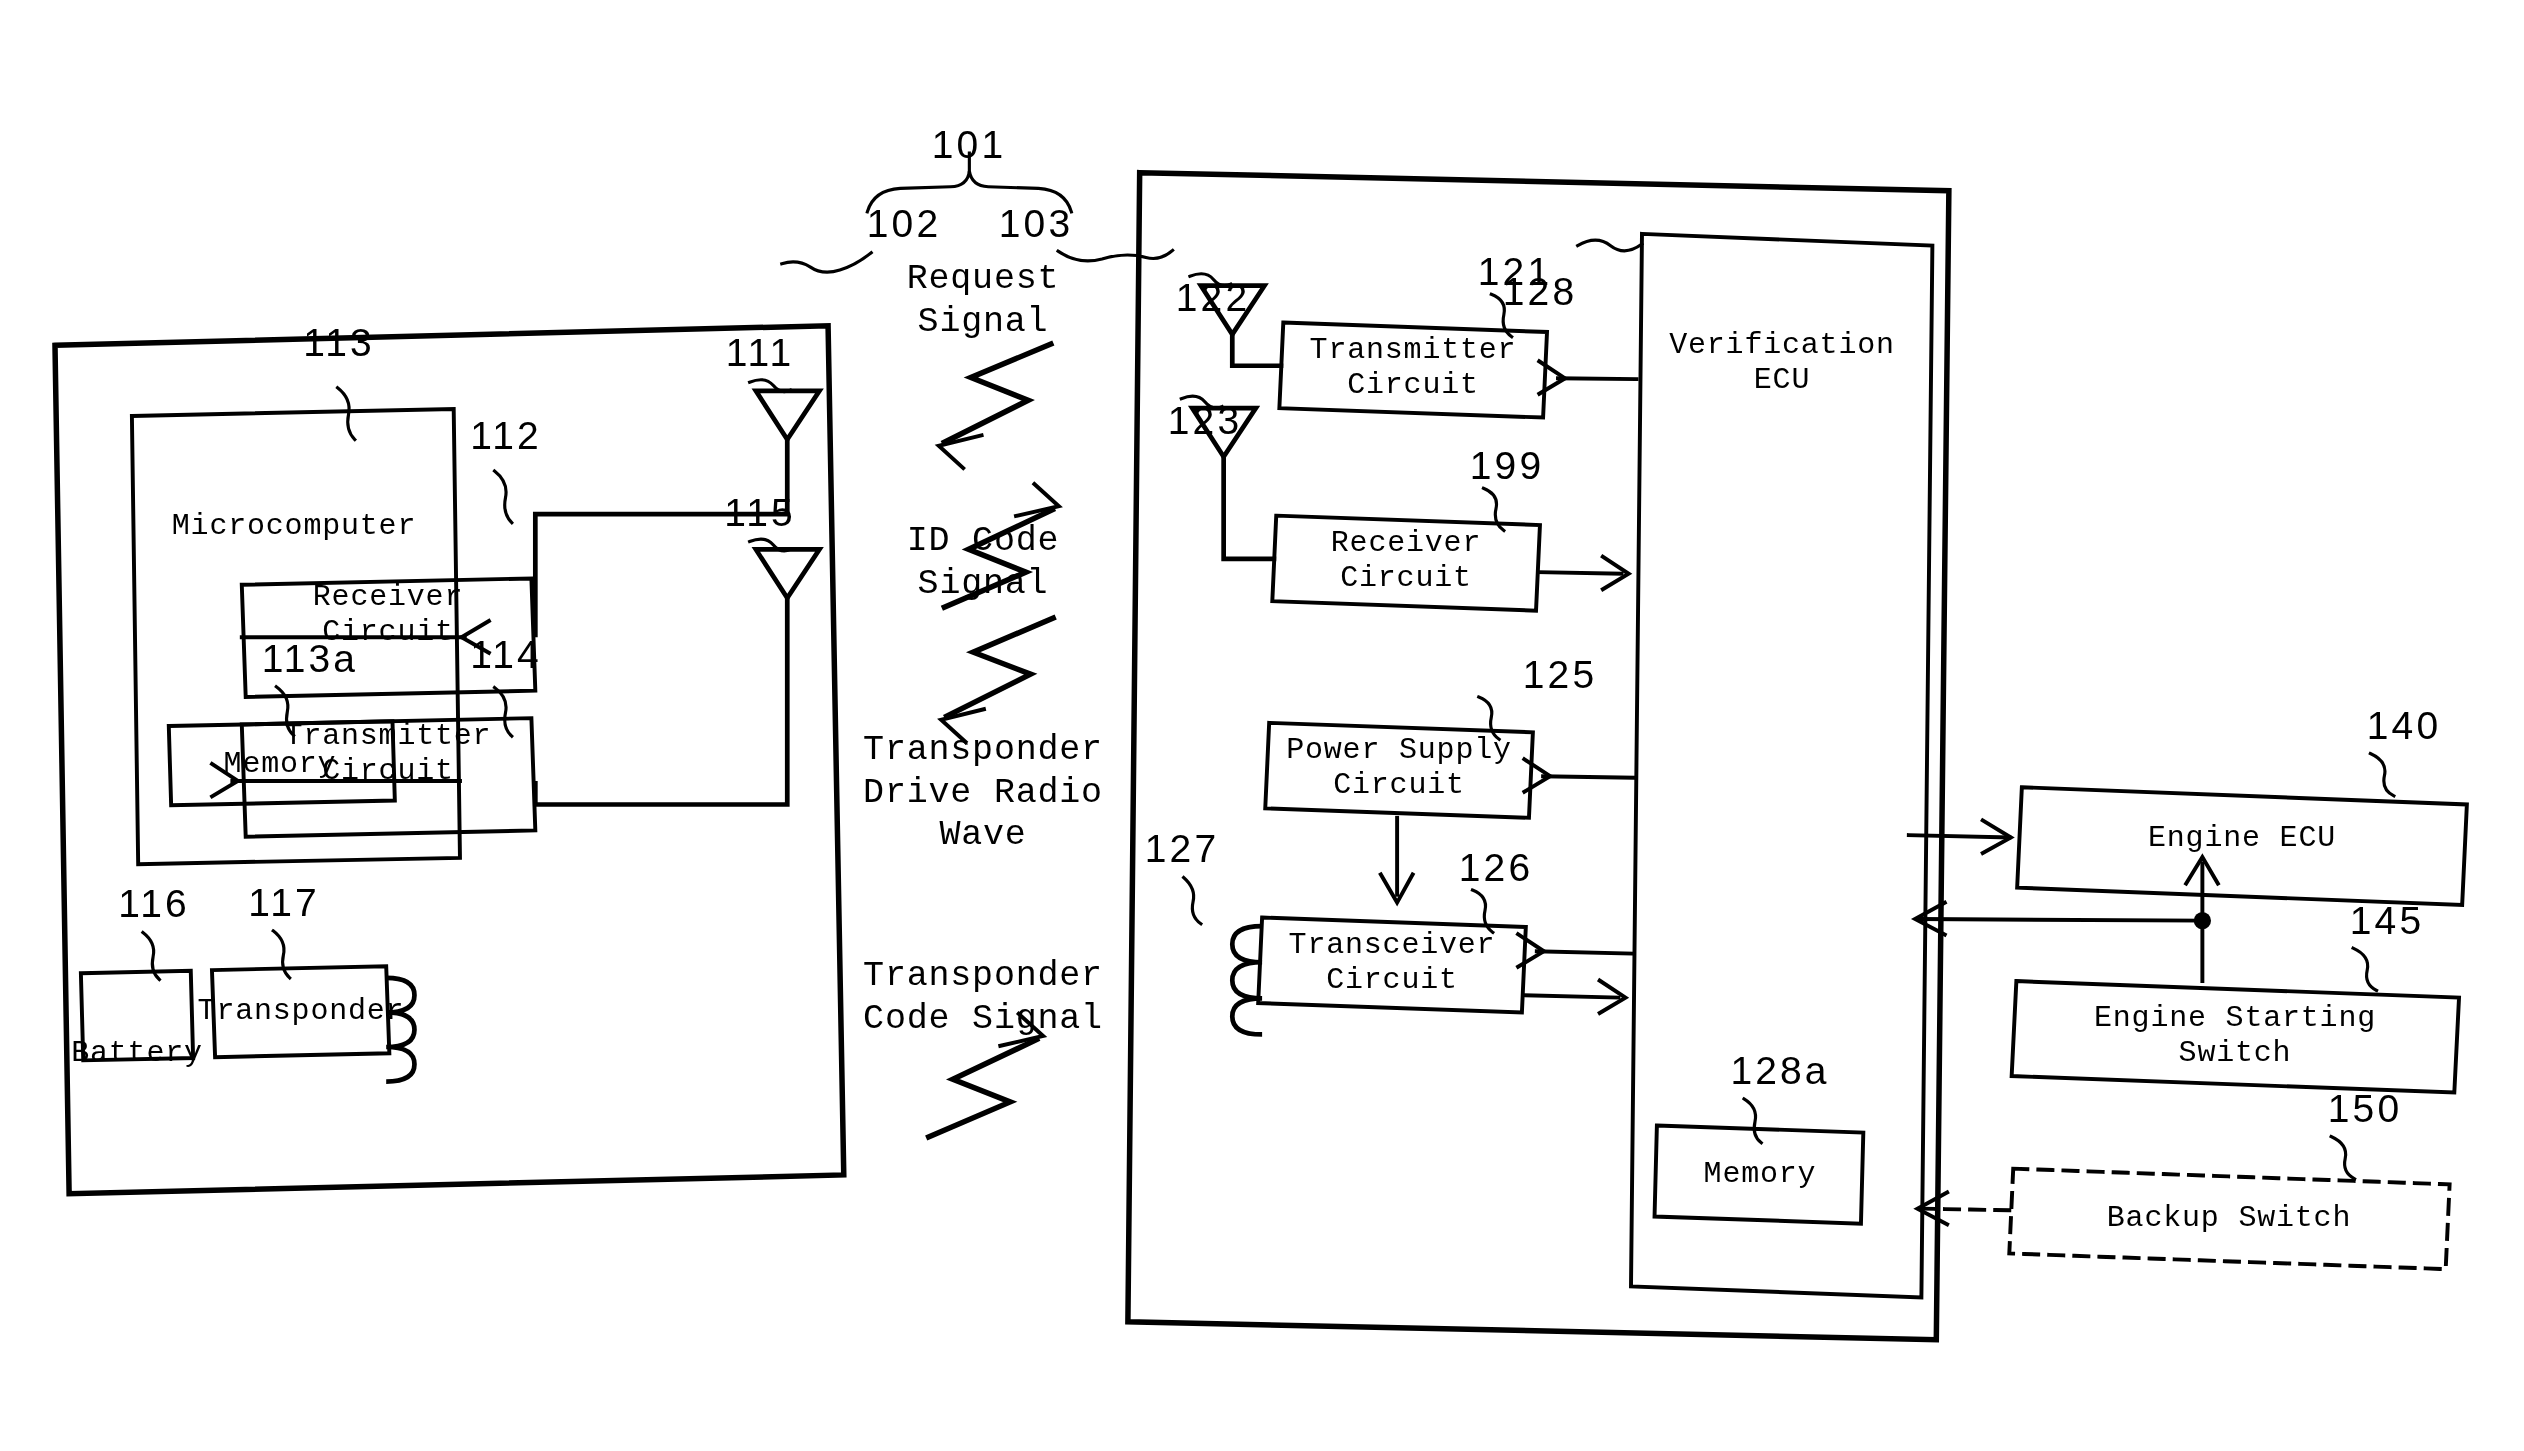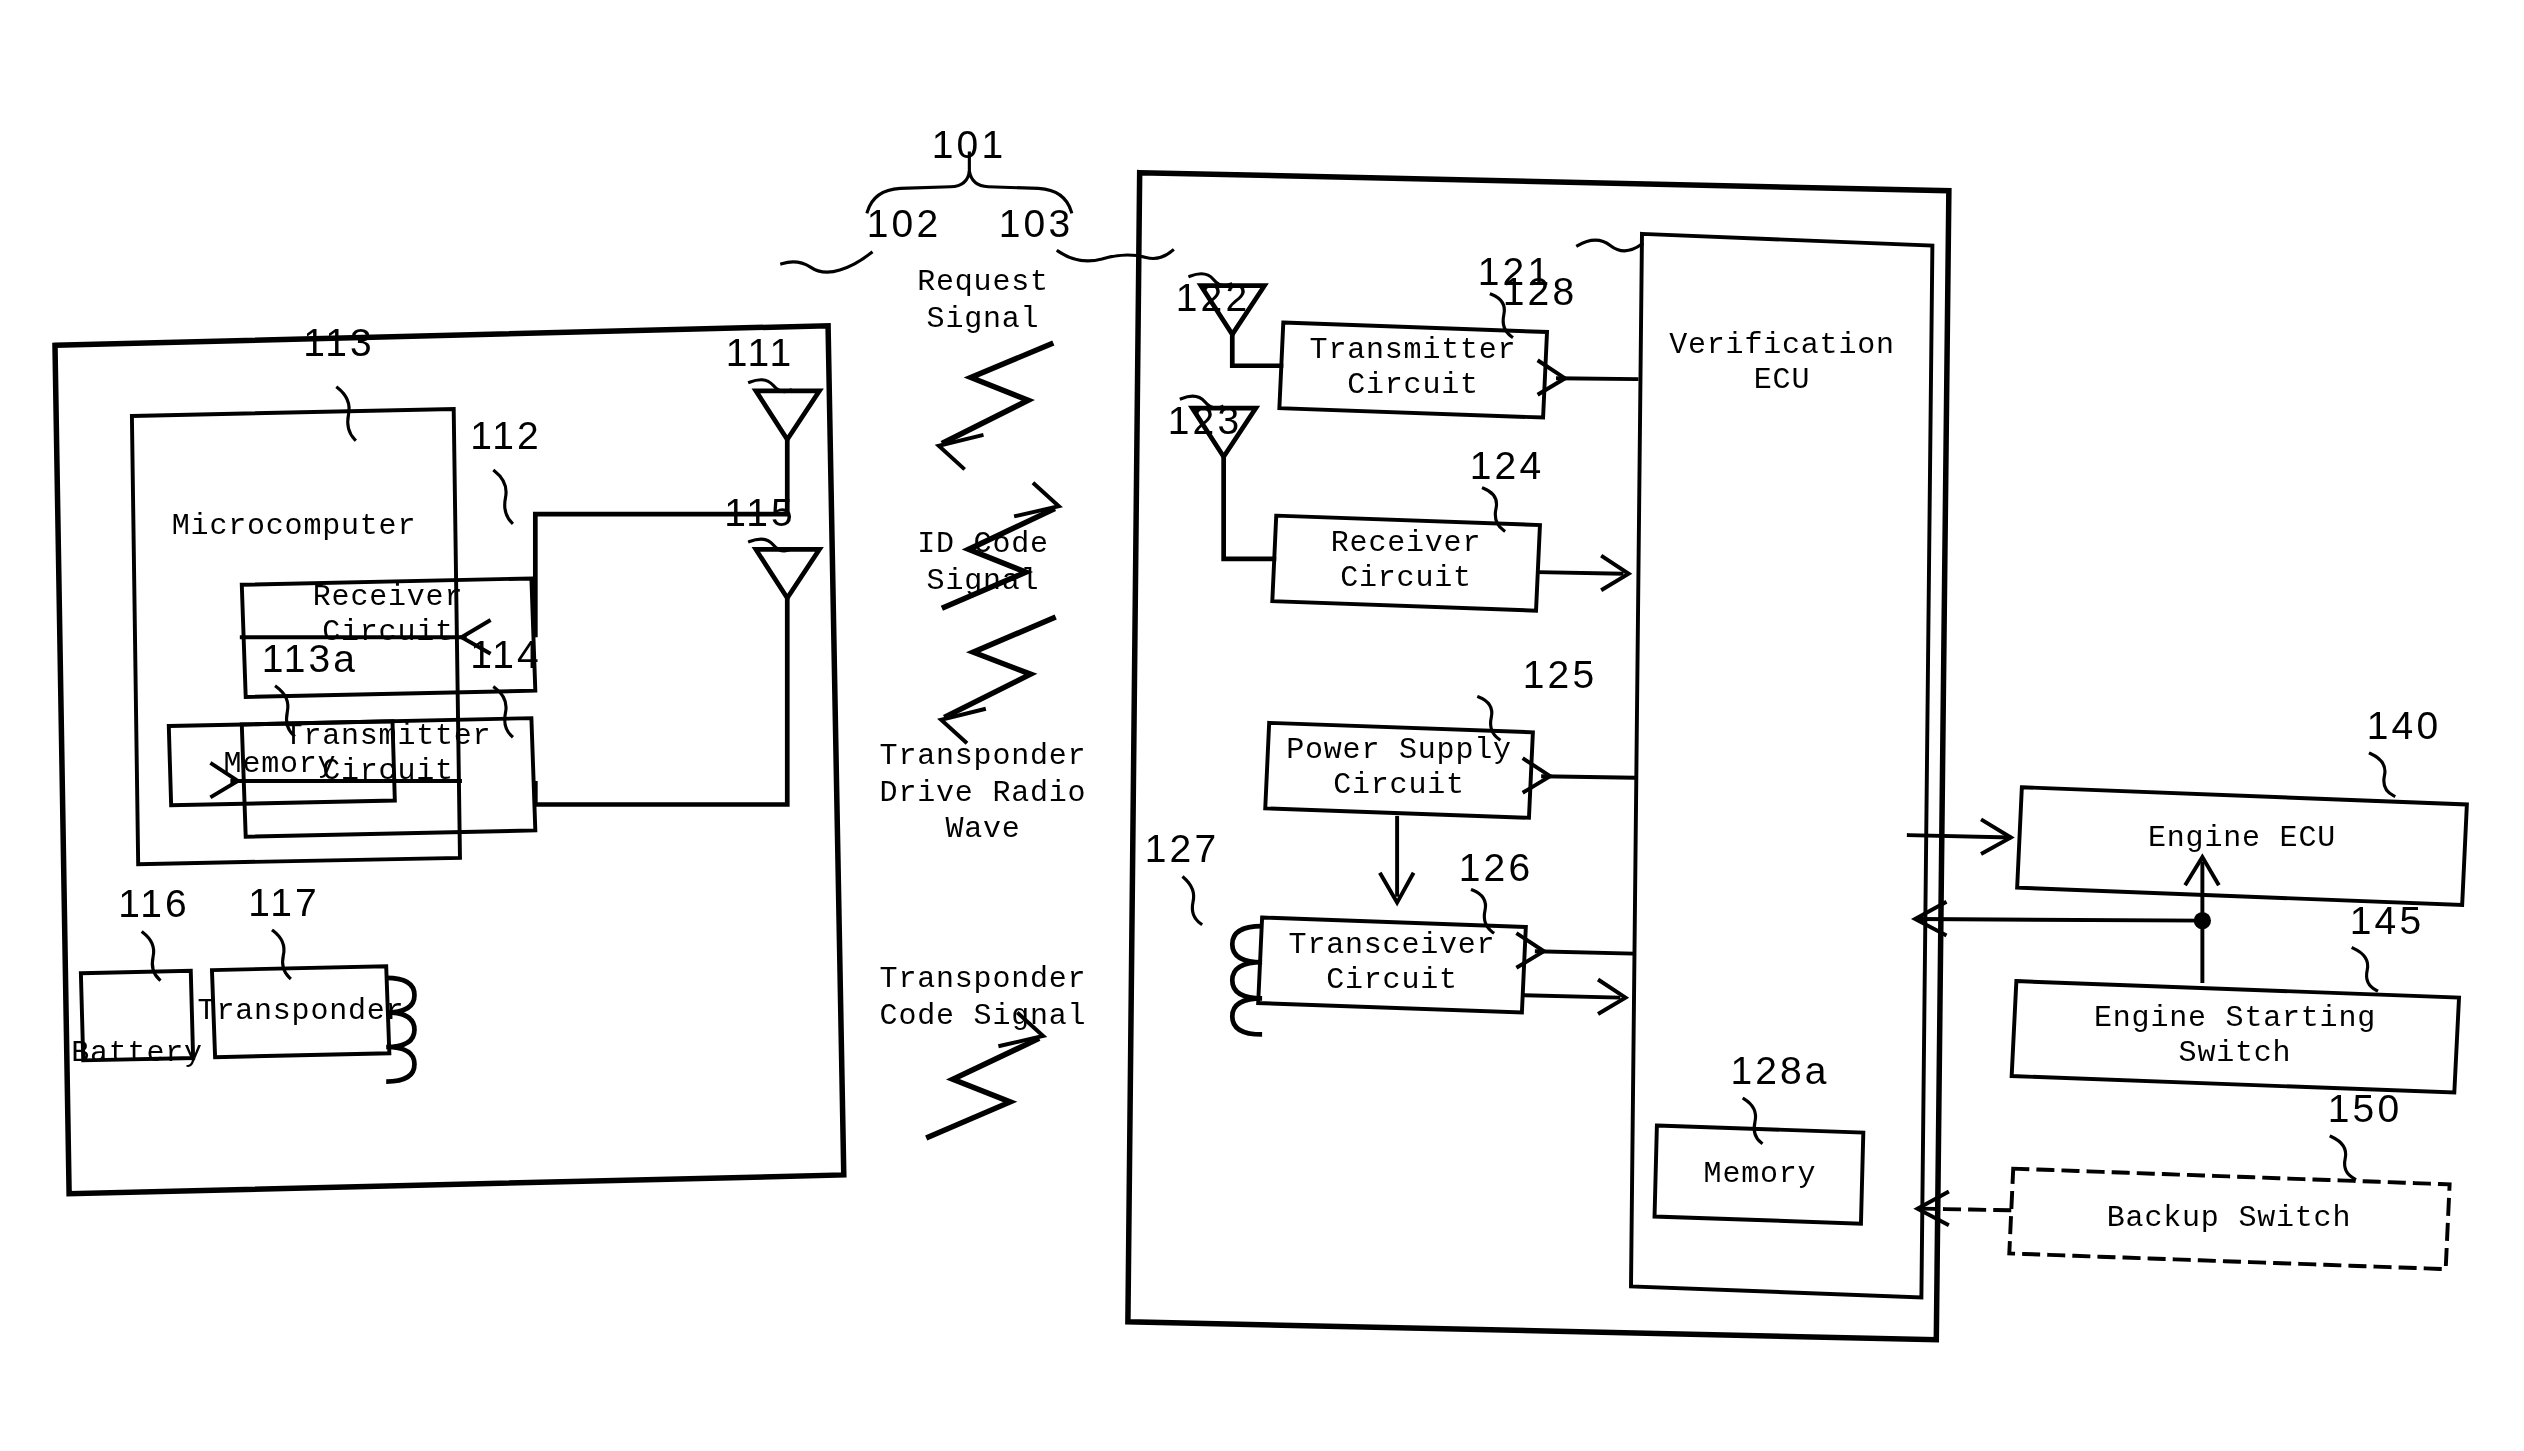--- a/index.html
+++ b/index.html
@@ -66,21 +66,21 @@
   }
   .box-label.two-line { line-height: 1.16; }
   .ref-num {
     font-family: "Liberation Sans", "DejaVu Sans", sans-serif;
     font-size: 39px;
     letter-spacing: 3.1px;
     transform: translate(-50%, -50%);
     text-align: center;
   }
   .signal-text {
-    font-size: 30px;
+    font-size: 35px;
     text-align: center;
     transform: translate(-50%, -50%);
     line-height: 1.22;
   }
 </style>
 </head>
 <body>
 
 <div id="figure-root">
 
@@ -296,21 +296,21 @@
   <div class="lbl signal-text" style="left:983px; top:793px;"><span>Transponder</span><br><span>Drive Radio</span><br><span>Wave</span></div>
 
   <div class="lbl signal-text" style="left:983px; top:998px;"><span>Transponder</span><br><span>Code Signal</span></div>
 
   <div class="lbl ref-num" style="left:1213px; top:298px;">122</div>
   <div class="lbl ref-num" style="left:1205px; top:421px;">123</div>
 
   <div class="lbl ref-num" style="left:1515px; top:272px;">121</div>
   <div class="lbl box-label two-line" style="left:1413px; top:368px;"><span>Transmitter</span><br><span>Circuit</span></div>
 
-  <div class="lbl ref-num" style="left:1507px; top:466px;">124</div>
+  <div class="lbl ref-num" style="left:1507px; top:466px;">199</div>
   <div class="lbl box-label two-line" style="left:1406px; top:561px;"><span>Receiver</span><br><span>Circuit</span></div>
 
   <div class="lbl ref-num" style="left:1560px; top:675px;">125</div>
   <div class="lbl box-label two-line" style="left:1399px; top:768px;"><span>Power Supply</span><br><span>Circuit</span></div>
 
   <div class="lbl ref-num" style="left:1496px; top:868px;">126</div>
   <div class="lbl box-label two-line" style="left:1392px; top:963px;"><span>Transceiver</span><br><span>Circuit</span></div>
 
   <div class="lbl ref-num" style="left:1540px; top:292px;">128</div>
   <div class="lbl box-label two-line" style="left:1782px; top:363px;"><span>Verification</span><br><span>ECU</span></div>

